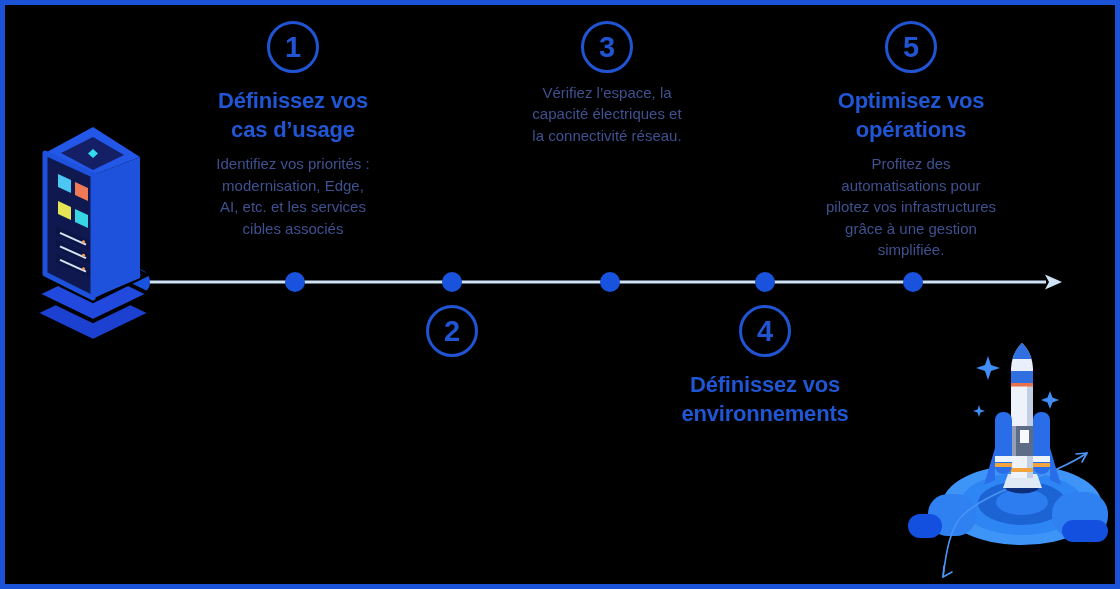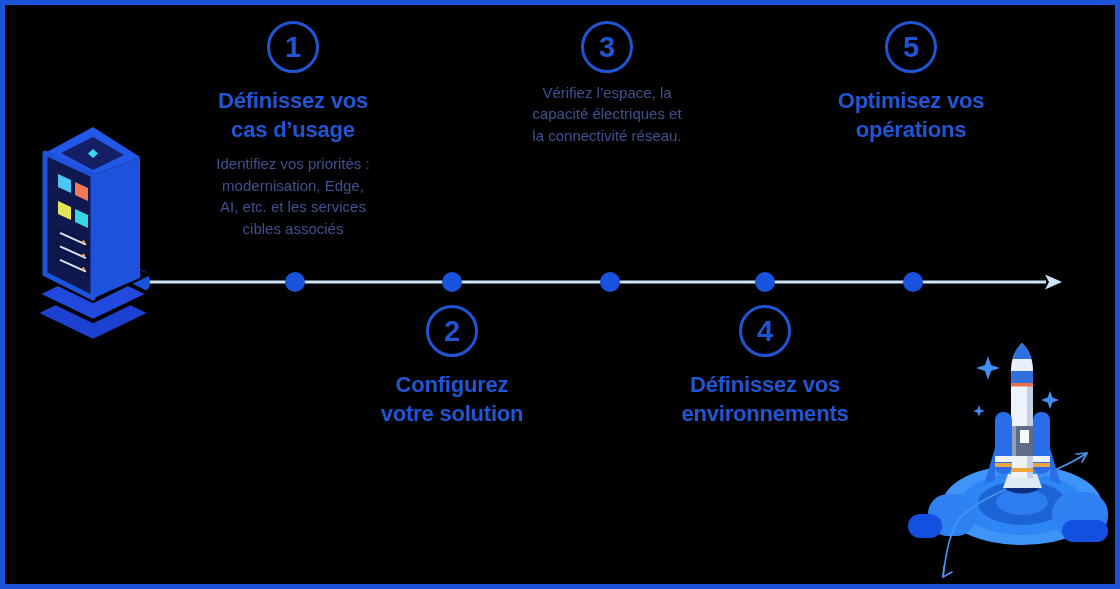--- a/index.html
+++ b/index.html
@@ -149,28 +149,31 @@
 capacité électriques et
 la connectivité réseau.</p>
   </div>
 
   <div class="step" style="left:783px; top:21px; width:256px;">
     <div class="num-circle">
       <span>5</span>
     </div>
     <h3 class="step-title">Optimisez vos
 opérations</h3>
+    <p class="step-desc">Profitez des
+automatisations pour
+pilotez vos infrastructures
+grâce à une gestion
+simplifiée.</p>
   </div>
 
   <div class="step" style="left:322px; top:305px; width:260px;">
     <div class="num-circle">
       <span>2</span>
     </div>
-    <h3 class="step-title">Configurez
-votre solution</h3>
   </div>
 
   <div class="step" style="left:635px; top:305px; width:260px;">
     <div class="num-circle">
       <span>4</span>
     </div>
     <h3 class="step-title">Définissez vos
 environnements</h3>
   </div>
 

